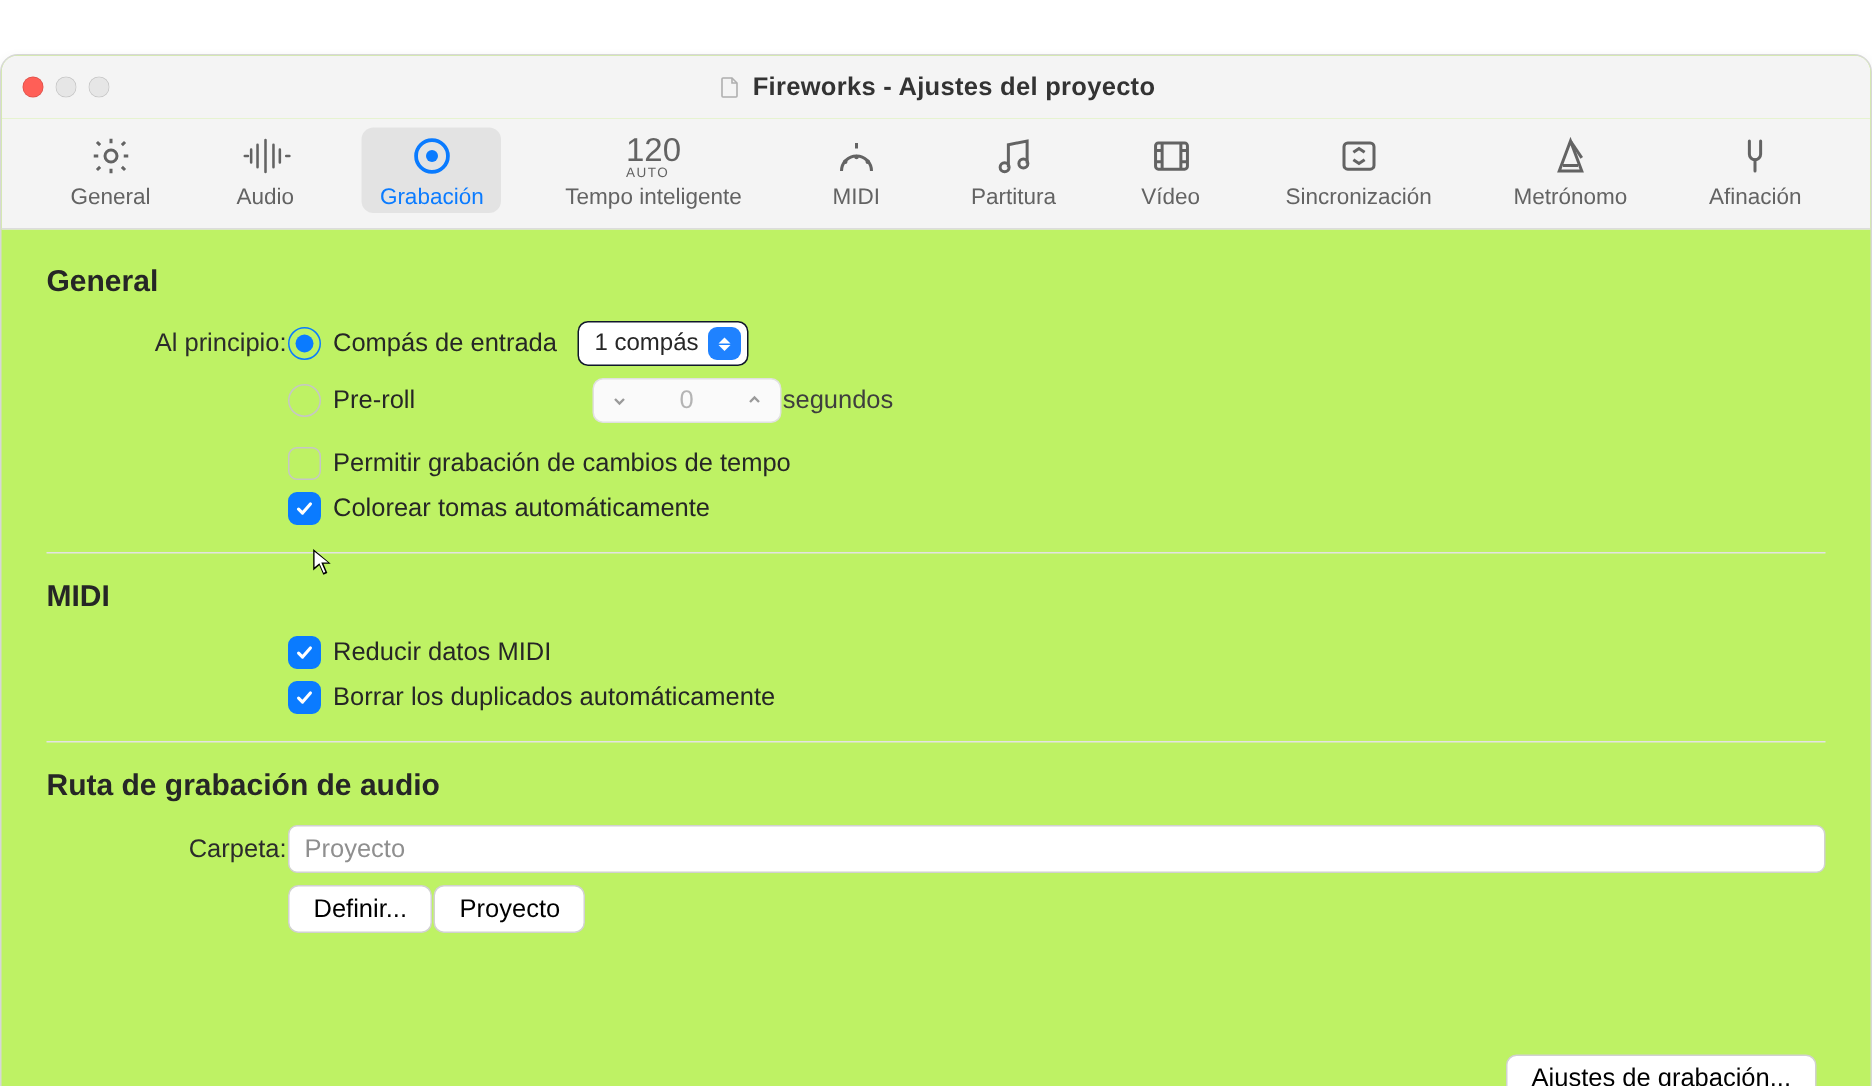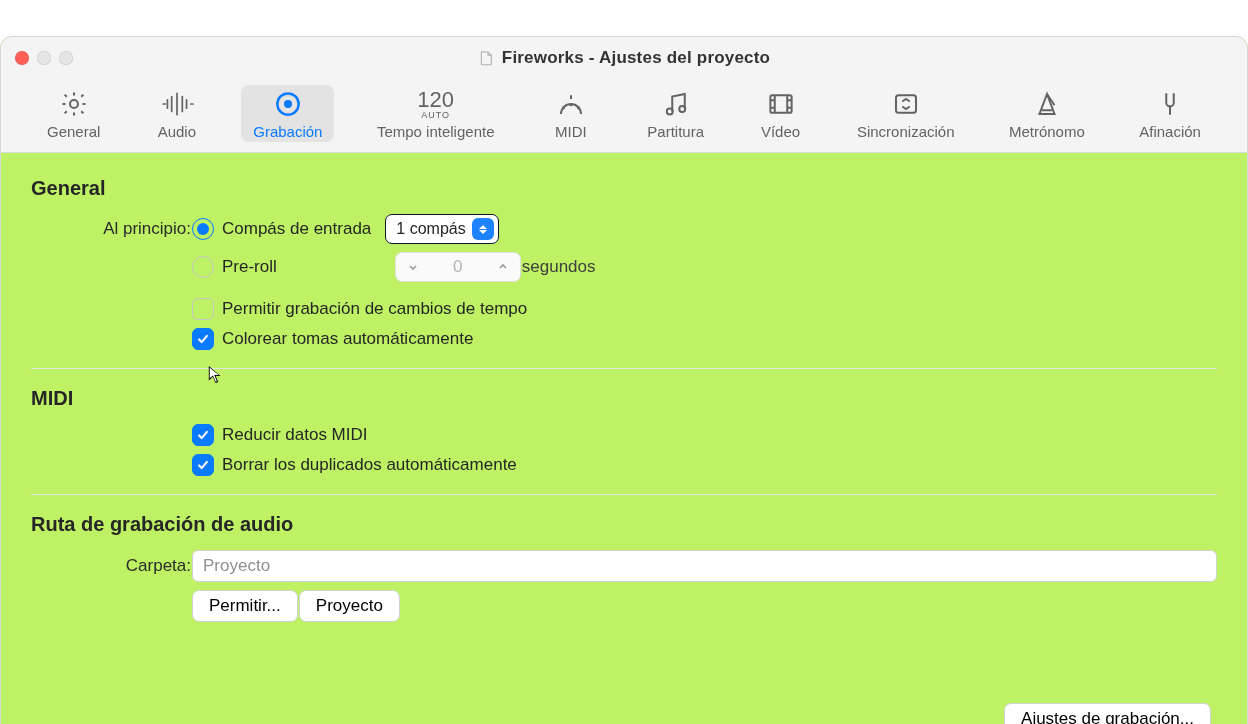--- a/index.html
+++ b/index.html
@@ -69,21 +69,21 @@
     color: #636363;
     padding: 4px 12px 2px;
     border-radius: 8px;
     min-width: 68px;
   }
   .tb-item.selected {
     background: #e3e3e3;
     color: #0a7bff;
   }
   .tb-label { font-size: 15px; }
-  .tb-icon { height: 30px; display: flex; align-items: center; justify-content: center; }
+  .tb-icon { height: 30px; display: flex; align-items: flex-start; justify-content: center; }
   .tb-icon svg { stroke: currentColor; }
 
   .content {
     flex: 1;
     overflow: auto;
     padding: 24px 30px 18px;
   }
   .section-h {
     font-weight: 700;
     font-size: 20px;
@@ -397,21 +397,21 @@
 
     <div class="form-row" style="margin-top:14px">
       <div class="label-col" style="width:160px">Carpeta:</div>
       <div class="text-input">
         <span>Proyecto</span>
       </div>
     </div>
     <div class="form-row">
       <div class="label-col" style="width:160px"></div>
       <button class="btn">
-          <span>Permitir...</span>
+          <span>Definir...</span>
         </button>
       <button class="btn">
           <span>Proyecto</span>
         </button>
     </div>
 
   </div>
 
   <div class="footer">
     <button class="btn">

